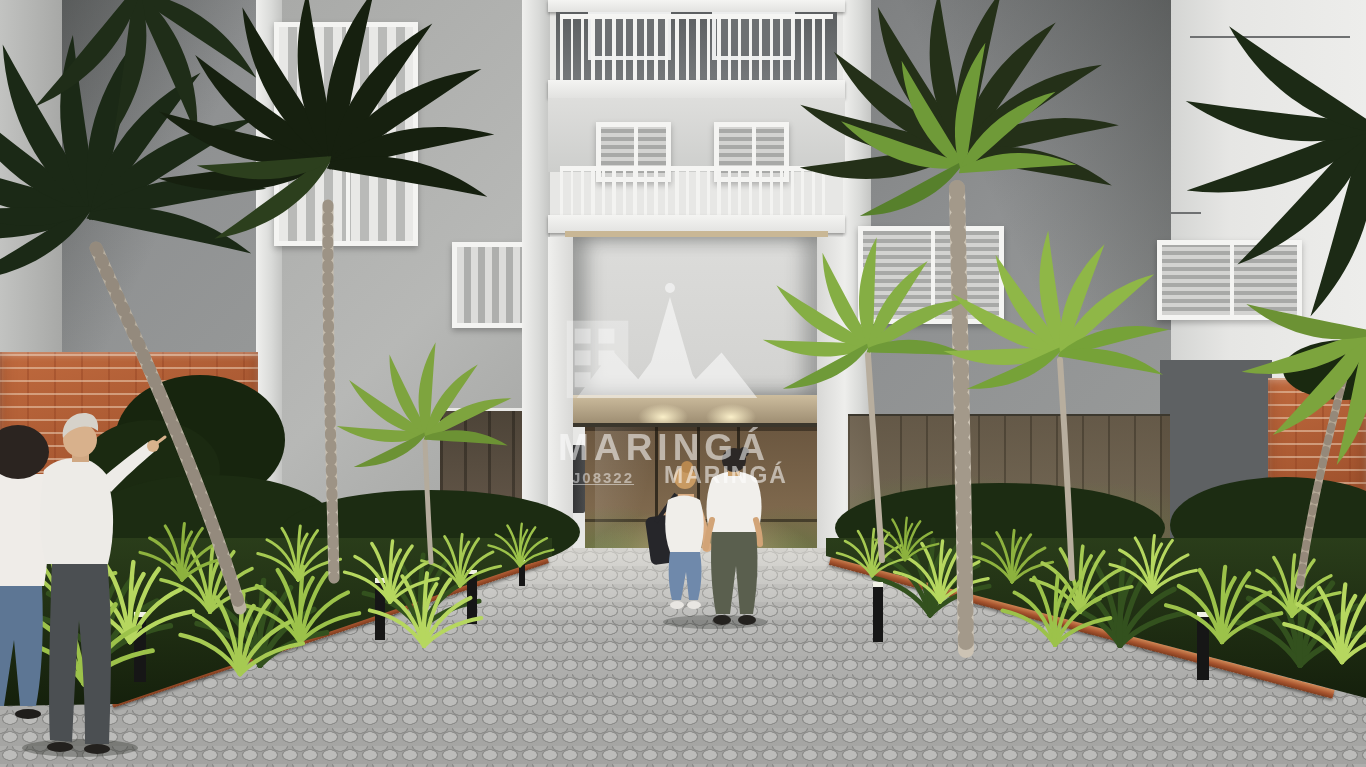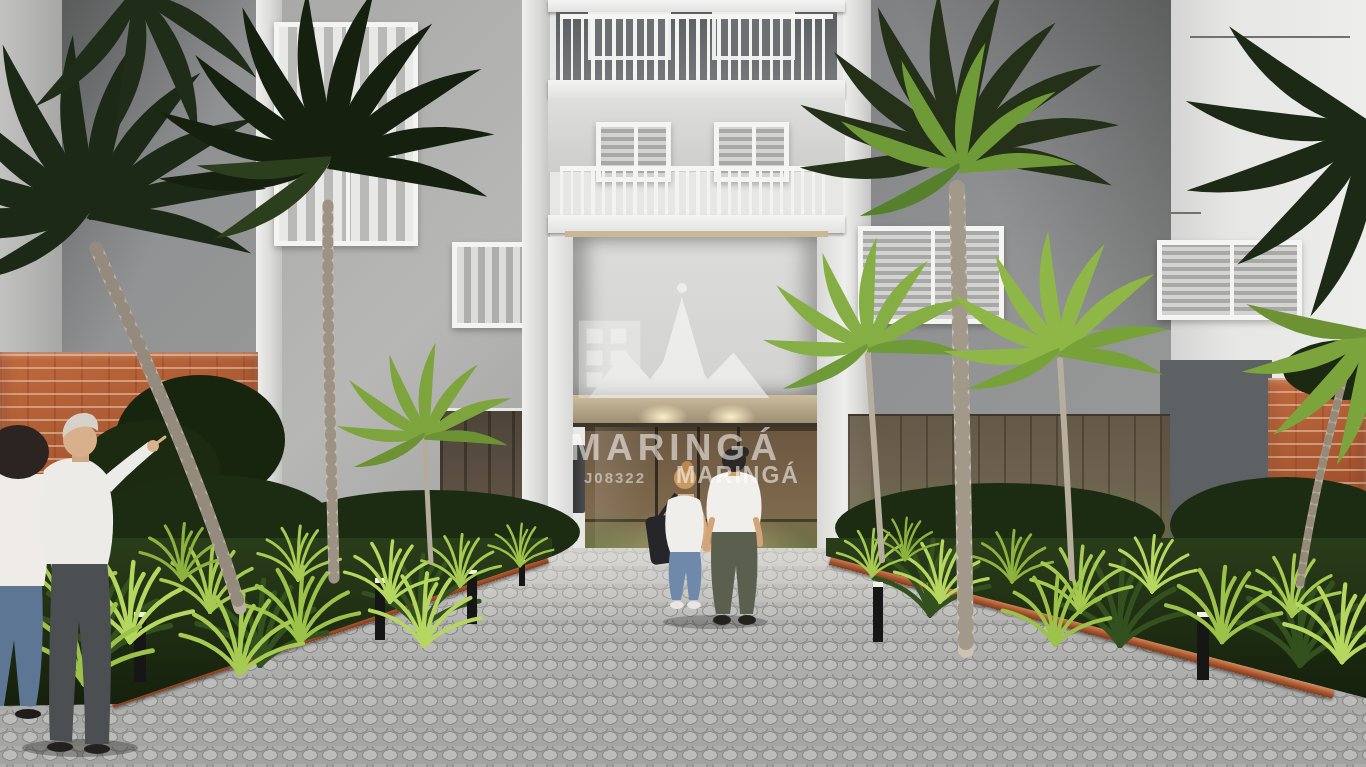--- a/index.html
+++ b/index.html
@@ -45,21 +45,21 @@
   .mullion{background:rgba(30,25,18,.75);width:3px;top:0;bottom:0;}
   .glass-fence{background:
     repeating-linear-gradient(90deg,rgba(35,30,20,.35) 0 2px,rgba(0,0,0,0) 2px 26px),
     radial-gradient(140px 50px at 30% 80%,rgba(95,125,60,.5),rgba(0,0,0,0)),
     radial-gradient(140px 50px at 70% 85%,rgba(100,130,62,.45),rgba(0,0,0,0)),
     linear-gradient(180deg,rgba(92,78,58,.85),rgba(110,95,70,.8));
     border-top:2px solid #3c382e;}
   
   .wm{color:rgba(255,255,255,.55);pointer-events:none;}
   .wm-brand{font-size:37px;font-weight:600;letter-spacing:5px;text-align:center;}
-  .wm-reg{font-size:15px;font-weight:700;letter-spacing:2px;color:rgba(255,255,255,.48);}
+  .wm-reg{font-size:15px;font-weight:700;letter-spacing:2px;color:rgba(255,255,255,.48);text-decoration:underline;}
   .wm-sub{font-size:23px;font-weight:700;letter-spacing:2px;}
   svg{display:block;}
 </style>
 </head>
 <body>
 
 <div class="canvas">
 
   <div class="abs" style="left:1320px;top:0;width:46px;height:340px;background:linear-gradient(180deg,#cfe2ef,#b5d2e6);"></div>
 
@@ -393,21 +393,21 @@
       <path d="M756,520 C759,530 760,538 760,544" stroke="#d2a477" stroke-width="6" stroke-linecap="round" fill="none"></path>
       <path d="M712,532 L756,532 C759,562 757,590 753,614 L740,614 L736,566 L730,614 L716,614 C711,586 710,558 712,532 Z" fill="#5a5f4e"></path>
       <ellipse cx="722" cy="620" rx="9" ry="5" fill="#24221f"></ellipse>
       <ellipse cx="747" cy="620" rx="9" ry="5" fill="#24221f"></ellipse>
       <rect x="728" y="468" width="12" height="8" fill="#caa06c"></rect>
       <circle cx="734" cy="460" r="12" fill="#2c2826"></circle>
       <circle cx="744" cy="452" r="5" fill="#2c2826"></circle>
     </g>
   </svg>
 
-  <div class="abs wm" style="left:536px;top:275px;width:280px;height:230px;">
+  <div class="abs wm" style="left:524px;top:275px;width:280px;height:230px;">
     <svg style="position:absolute;left:40px;top:6px;opacity:.55;" width="200" height="127" viewBox="0 0 200 128" fill="#ffffff">
       <circle cx="106" cy="7" r="5"></circle>
       <polygon points="106,16 78,113 134,113"></polygon>
       <path d="M12,118 L48,70 L74,99 L103,60 L132,99 L158,72 L194,118 Z"></path>
       <rect x="2" y="40" width="62" height="78" fill-opacity=".55"></rect>
       <rect x="10" y="48" width="16" height="15"></rect>
         <rect x="34" y="48" width="16" height="15"></rect>
       <rect x="10" y="70" width="16" height="15"></rect>
         <rect x="34" y="70" width="16" height="15"></rect>
       <rect x="10" y="92" width="16" height="15"></rect>

